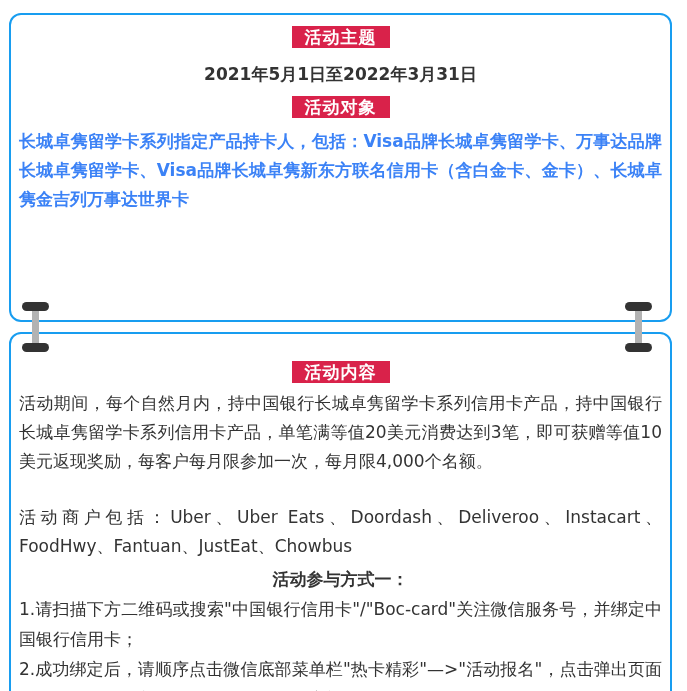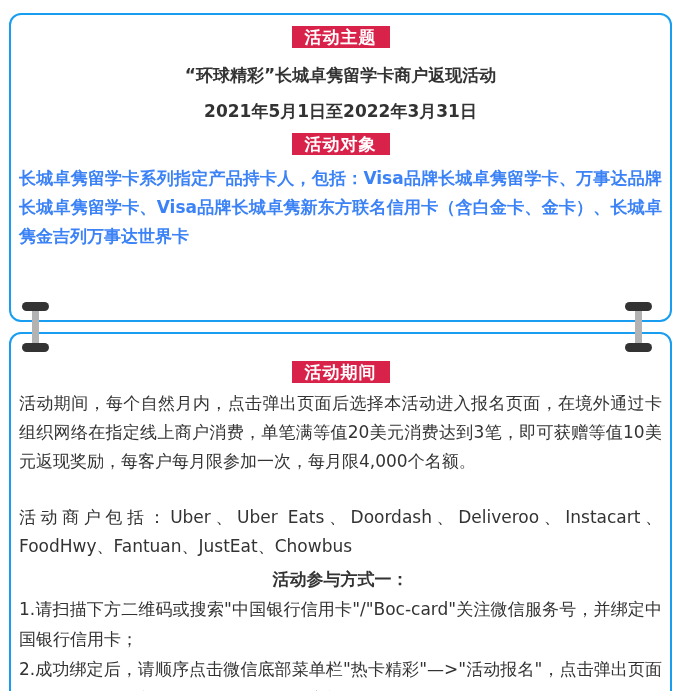--- a/index.html
+++ b/index.html
@@ -99,39 +99,38 @@
     background: var(--cap);
   }
   .connector .cap-top { top: 0; }
   .connector .cap-bottom { bottom: 0; }
 </style>
 </head>
 <body>
 
 <section class="card card-top">
   <div class="badge mt-theme-badge">活动主题</div>
-  <div class="centered-bold mt-title">“环球精彩”长城卓隽留学卡商户返现活动</div>
   <div class="centered-bold mt-time-value">2021年5月1日至2022年3月31日</div>
   <div class="badge mt-target-badge">活动对象</div>
   <div class="para bold mt-target-text">长城卓隽留学卡系列指定产品持卡人，包括：Visa品牌长城卓隽留学卡、万事达品牌长城卓隽留学卡、Visa品牌长城卓隽新东方联名信用卡（含白金卡、金卡）、长城卓隽金吉列万事达世界卡</div>
 </section>
 
 <div class="connector connector-left">
   <div class="bar"></div>
   <div class="cap cap-top"></div>
   <div class="cap cap-bottom"></div>
 </div>
 <div class="connector connector-right">
   <div class="bar"></div>
   <div class="cap cap-top"></div>
   <div class="cap cap-bottom"></div>
 </div>
 
 <section class="card card-bottom">
-  <div class="badge mt-content-badge">活动期间</div>
-  <div class="para mt-content-text">活动期间，每个自然月内，点击弹出页面后选择本活动进入报名页面，在境外通过卡组织网络在指定线上商户消费，单笔满等值20美元消费达到3笔，即可获赠等值10美元返现奖励，每客户每月限参加一次，每月限4,000个名额。</div>
+  <div class="badge mt-content-badge">活动内容</div>
+  <div class="para mt-content-text">活动期间，每个自然月内，持中国银行长城卓隽留学卡系列信用卡产品，持中国银行长城卓隽留学卡系列信用卡产品，单笔满等值20美元消费达到3笔，即可获赠等值10美元返现奖励，每客户每月限参加一次，每月限4,000个名额。</div>
   <div class="para mt-merchants">活动商户包括：Uber、Uber Eats、Doordash、Deliveroo、Instacart、FoodHwy、Fantuan、JustEat、Chowbus</div>
   <div class="centered-bold mt-method">活动参与方式一：</div>
   <div class="para mt-steps">
     <div class="step">1.请扫描下方二维码或搜索"中国银行信用卡"/"Boc-card"关注微信服务号，并绑定中国银行信用卡；</div>
     <div class="step">2.成功绑定后，请顺序点击微信底部菜单栏"热卡精彩"—&gt;"活动报名"，点击弹出页面后选择本活动进入报名页面，点击页面底部的"参与活动"按钮进行报名。</div>
   </div>
 </section>
 
 </body></html>

